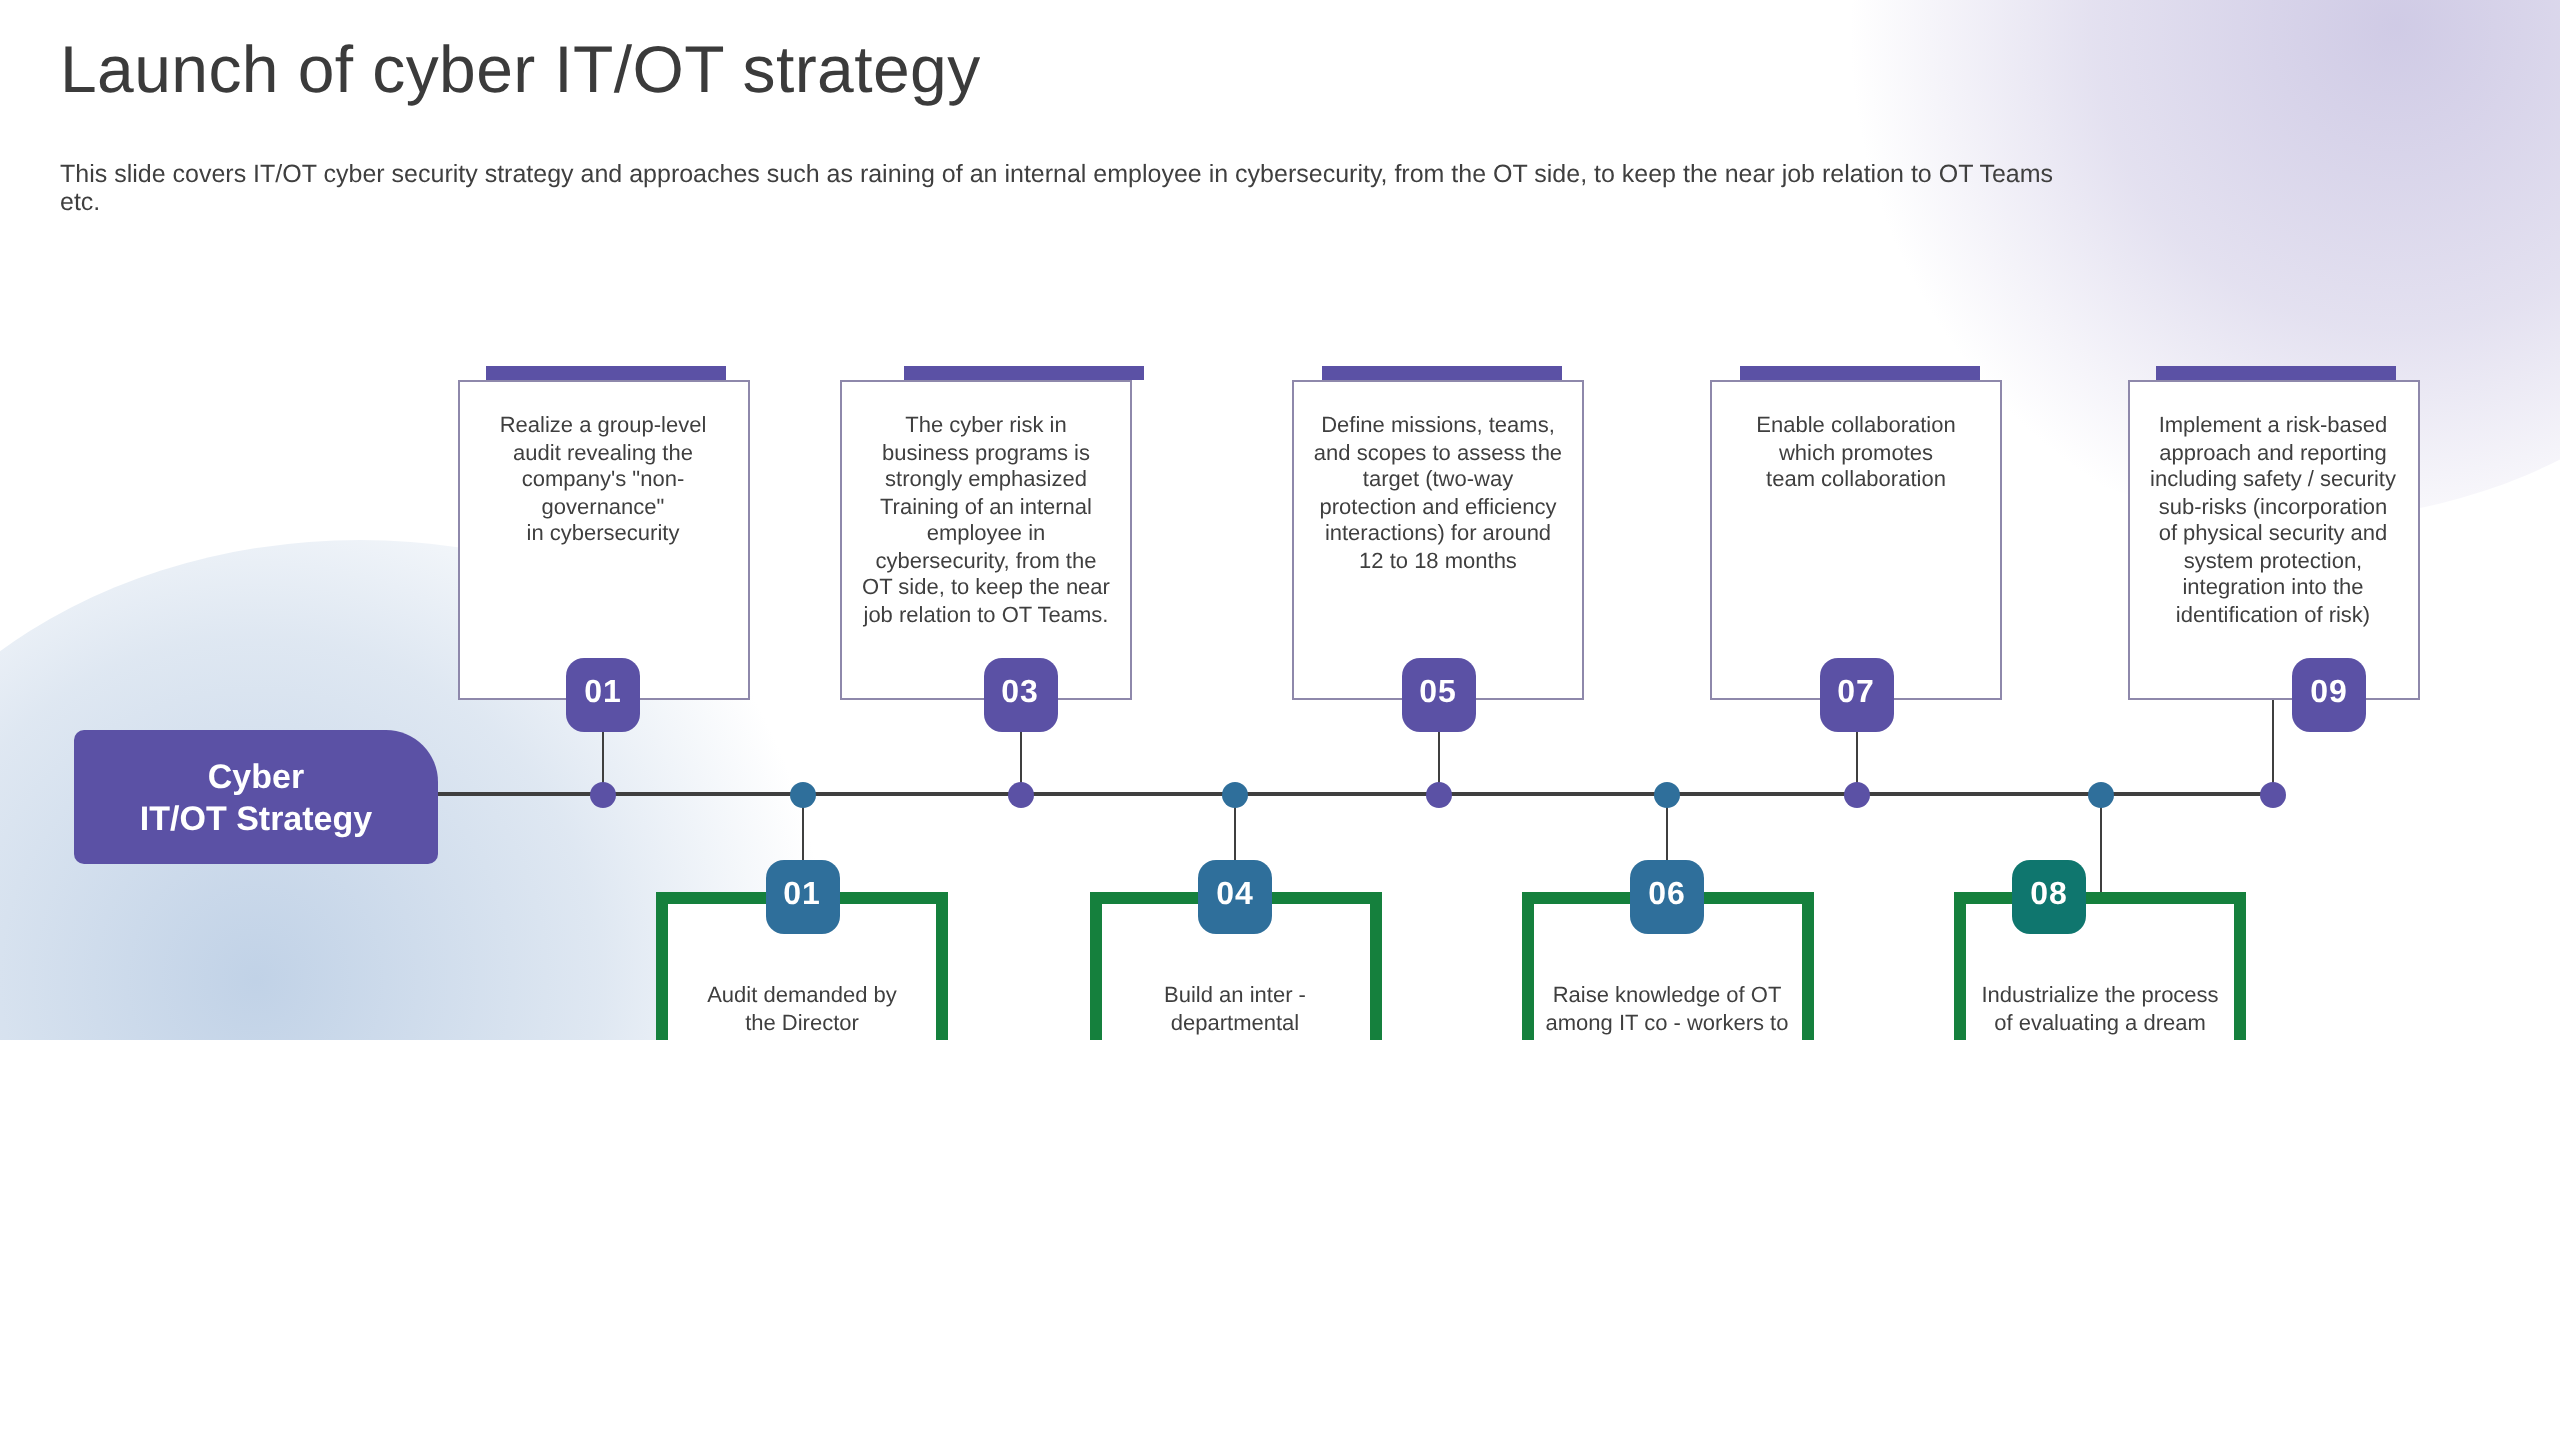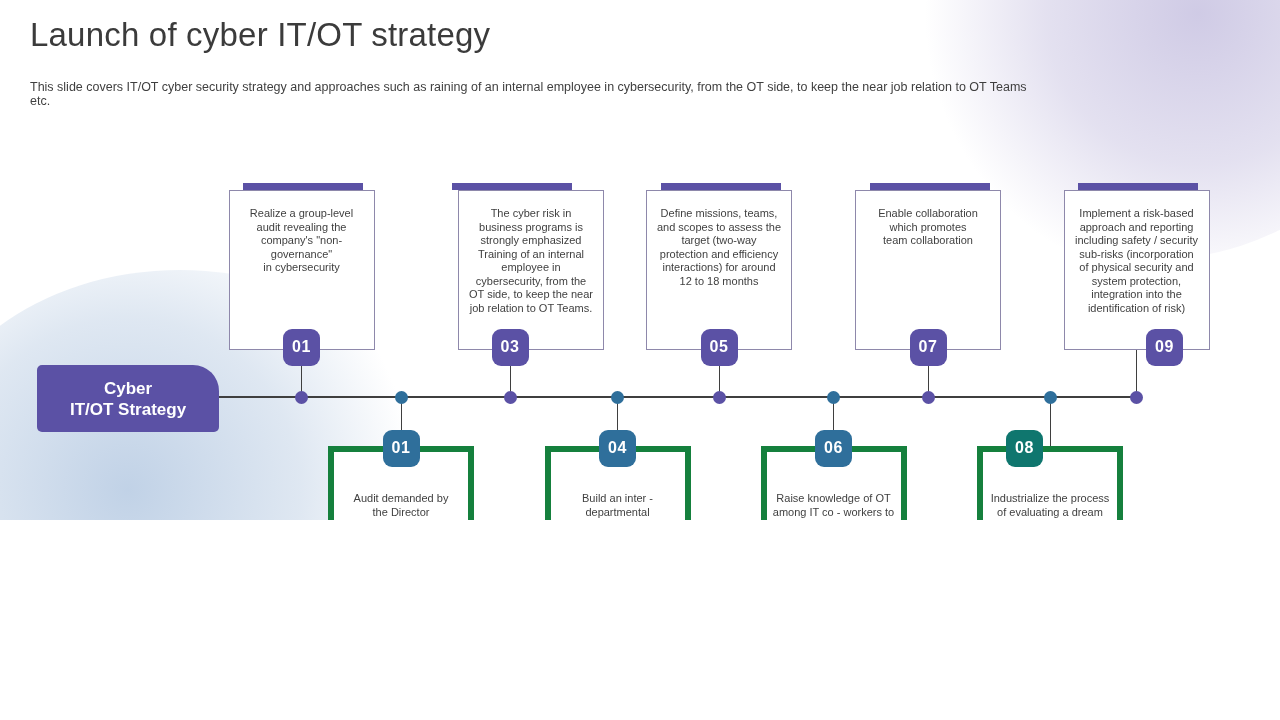--- a/index.html
+++ b/index.html
@@ -63,21 +63,21 @@
       <div class="connector" style="left:400.5px;top:397px;height:51px;"></div>
       <div class="step-box bottom" style="left:328px;top:446px;height:158px;padding-top:40px;">
         <div class="step-text">Audit demanded by
 the Director
 or CIO</div>
       </div>
       <div class="accent" style="left:341px;top:604px;width:132px;height:8px;background:#3F76A6;"></div>
       <div class="badge" style="left:382.5px;top:429.5px;background:#2F6F9B;">01</div>
       <div class="dot" style="left:394.5px;top:390.5px;background:#2F6F9B;"></div>
       <div class="connector" style="left:509.5px;top:347px;height:51px;"></div>
-      <div class="step-box top" style="left:458px;top:190px;height:160px;padding-top:16px;text-align:center;">
+      <div class="step-box top" style="left:420px;top:190px;height:160px;padding-top:16px;text-align:center;">
         <div class="step-text">The cyber risk in
 business programs is
 strongly emphasized
 Training of an internal
 employee in
 cybersecurity, from the
 OT side, to keep the near
 job relation to OT Teams.</div>
       </div>
       <div class="accent" style="left:451.5px;top:183px;width:120px;height:7px;background:#5B51A5;"></div>

